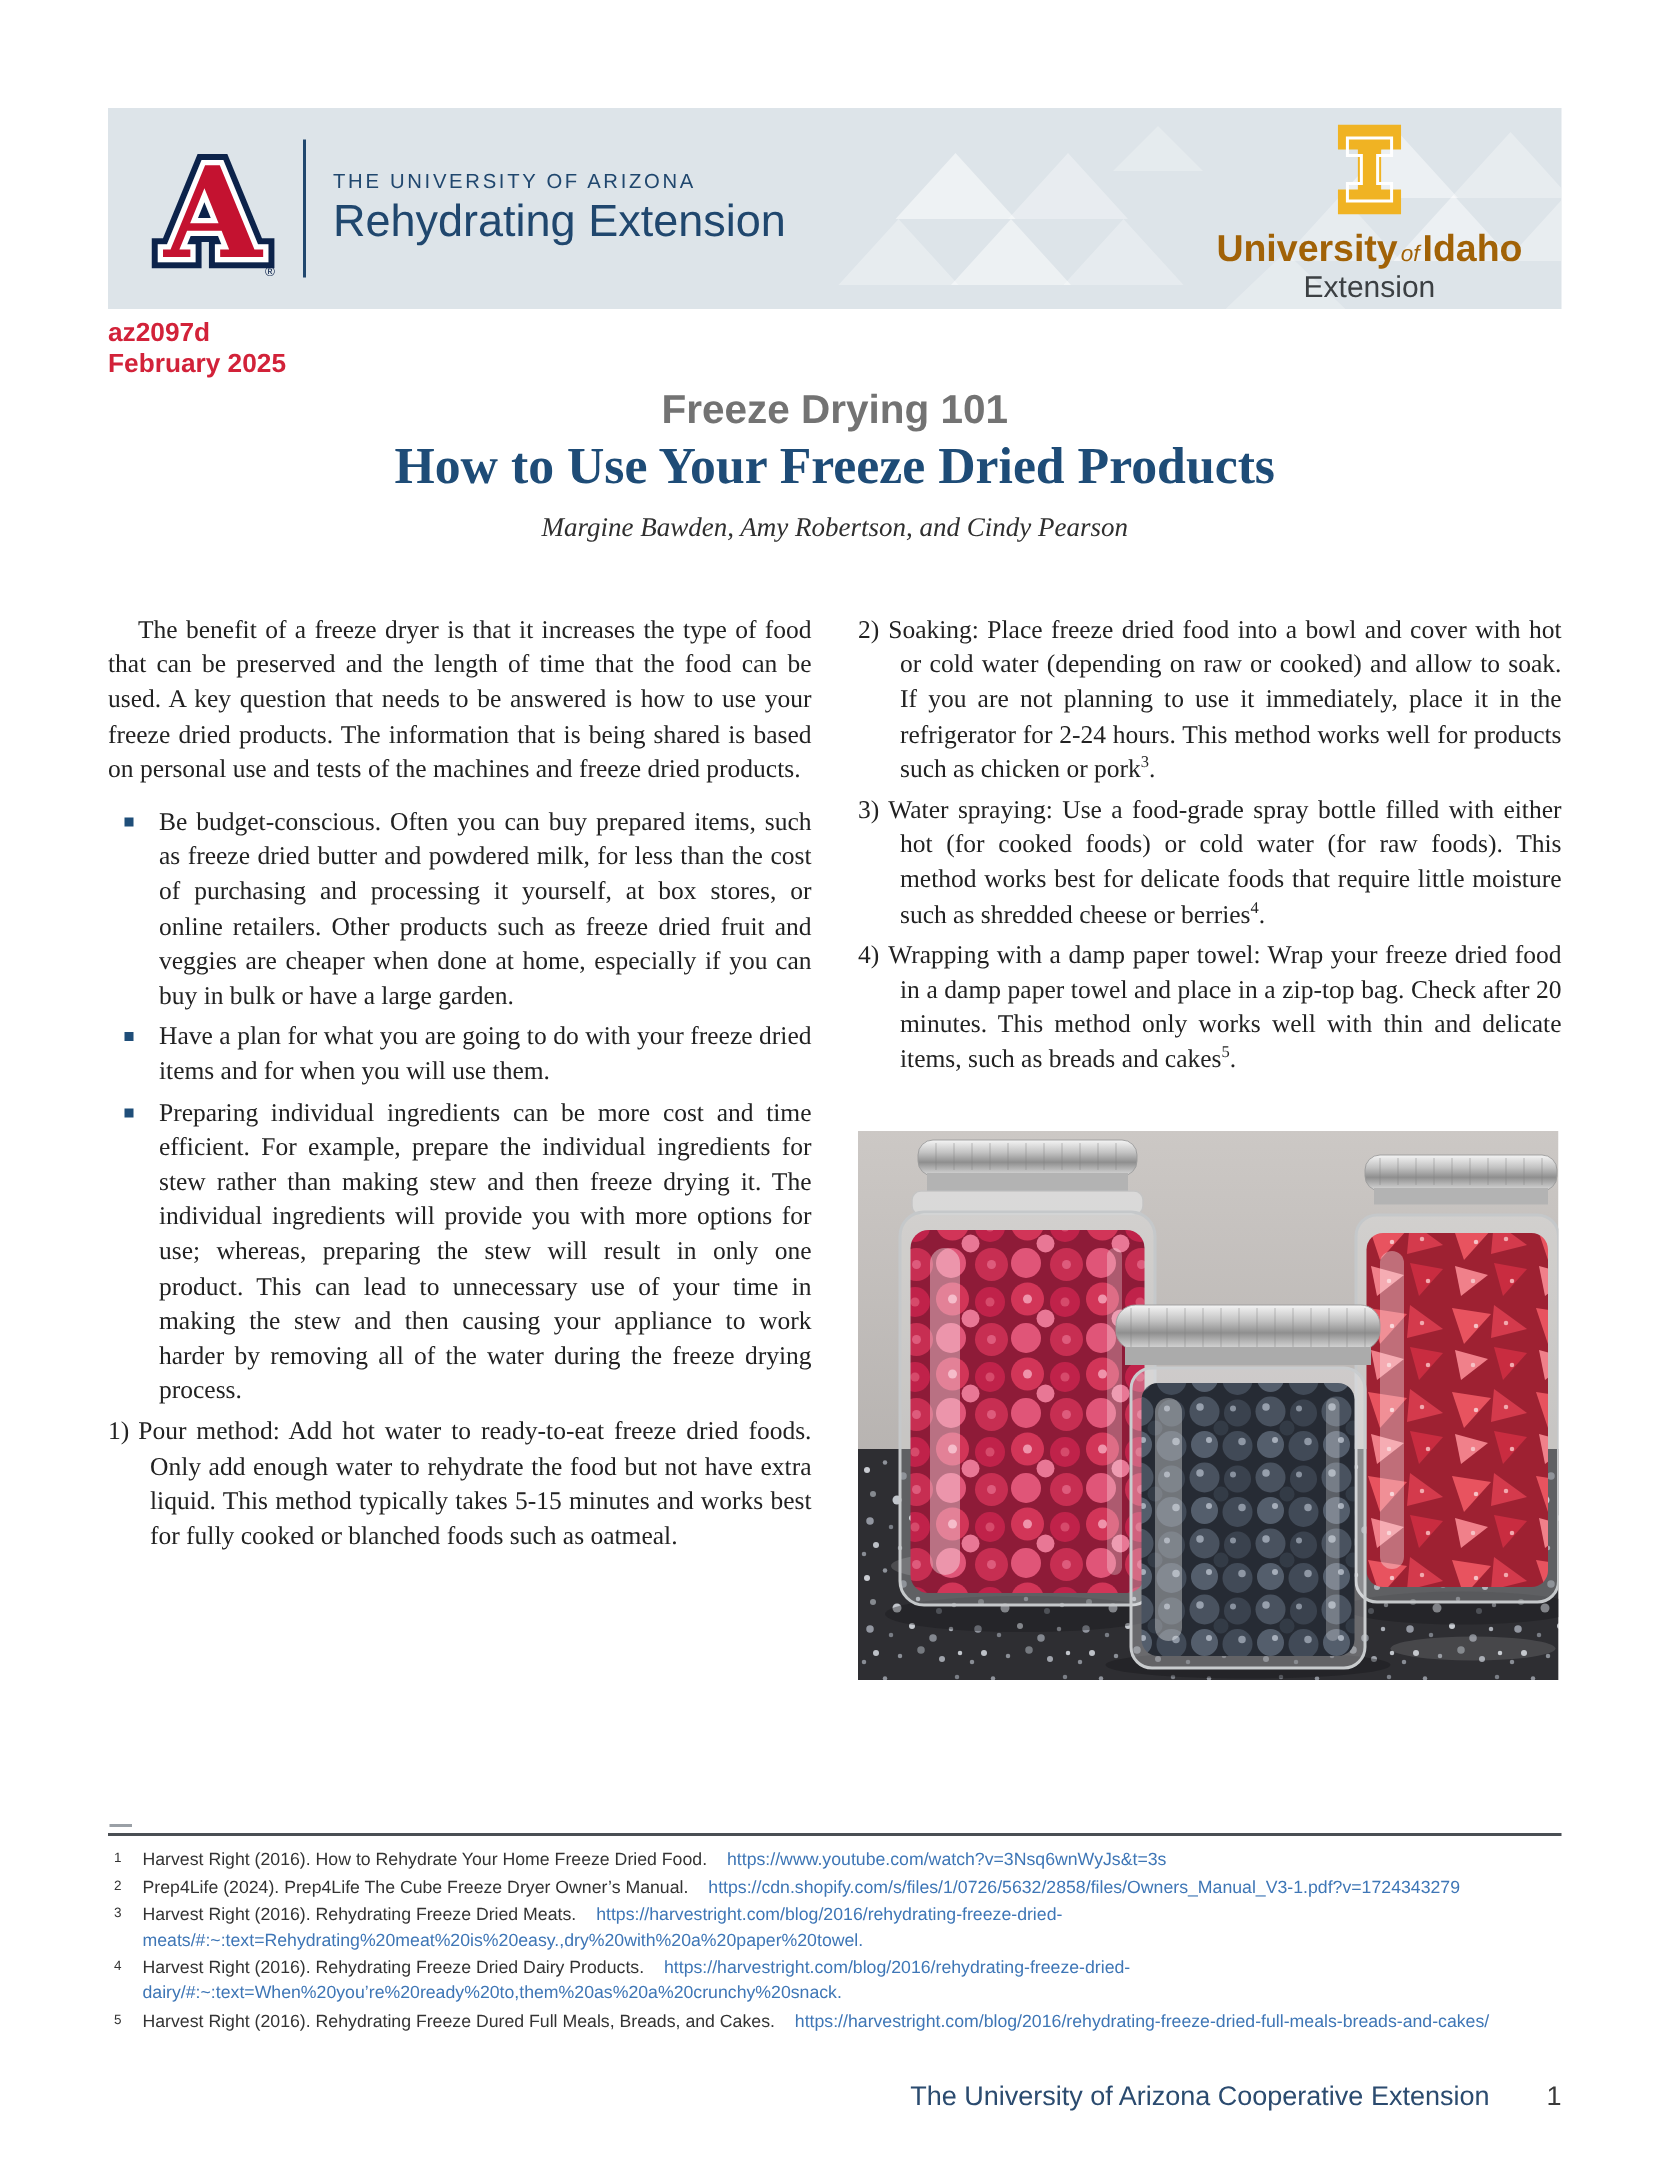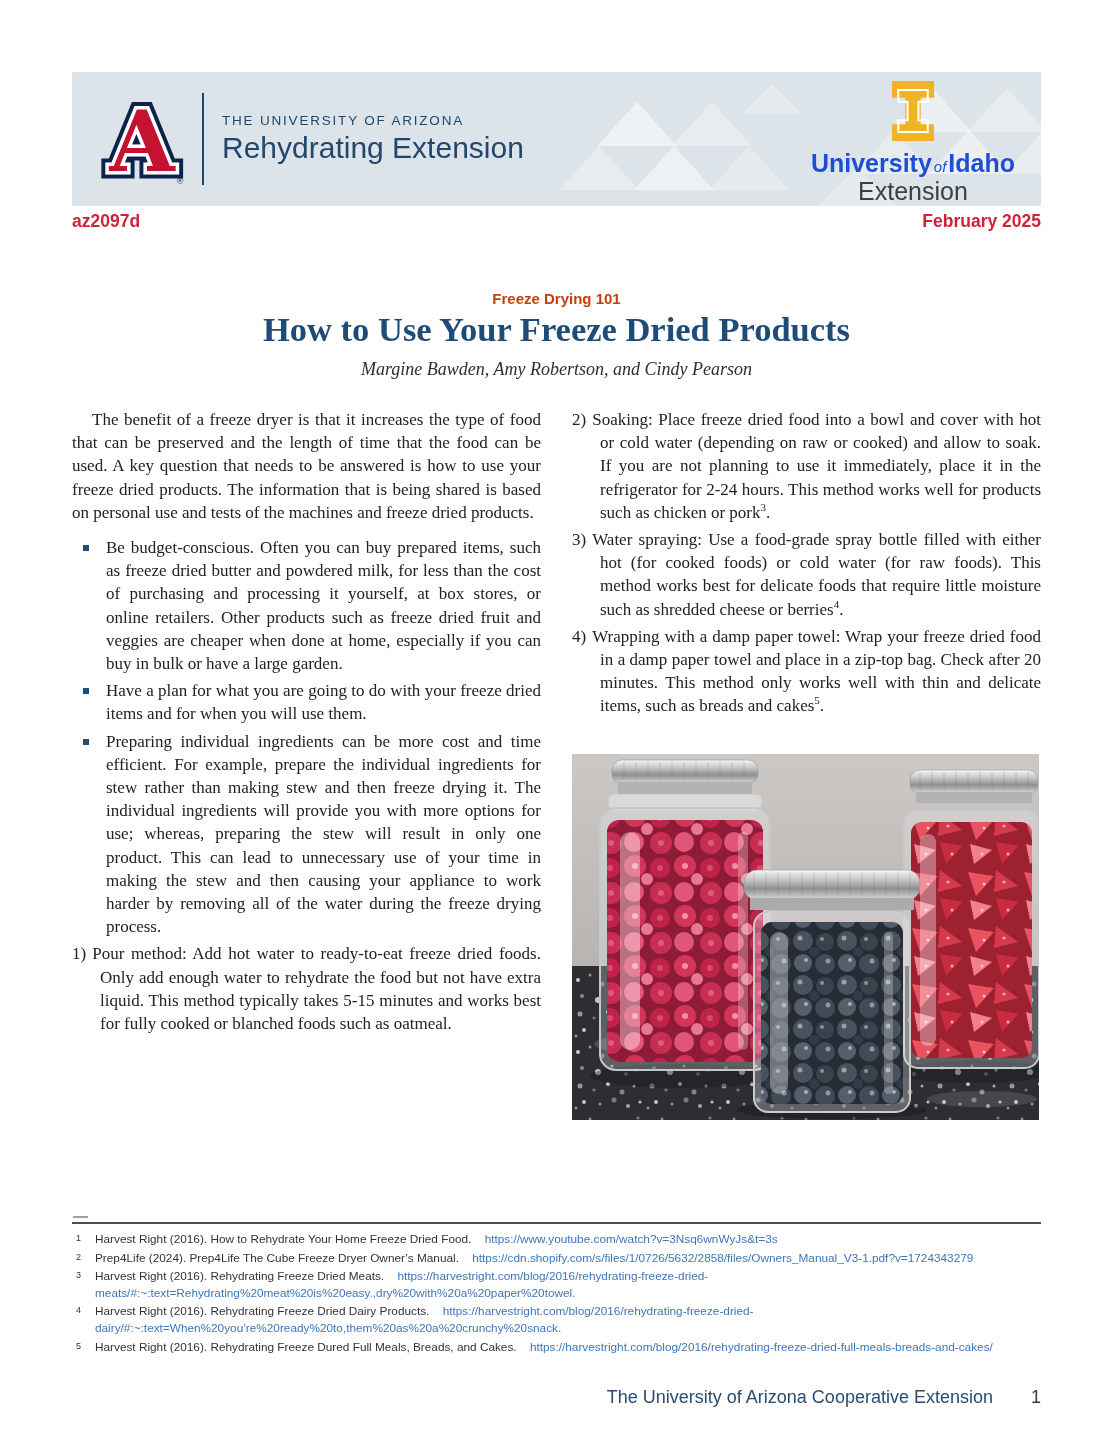--- a/index.html
+++ b/index.html
@@ -26,41 +26,41 @@
   .ua-text .ua-org {
     font-family:"Liberation Sans", sans-serif; font-size:13.5px; letter-spacing:1.8px;
     color:#20476e; margin-bottom:3px;
   }
   .ua-text .ua-name {
     font-family:"Liberation Sans", sans-serif; font-size:30px; color:#20476e;
   }
   .idaho-lockup { text-align:center; padding-top:8px; }
   .idaho-name {
     font-family:"Liberation Sans", sans-serif; font-size:25px; font-weight:bold;
-    color:#1d4ed8; line-height:1.05; margin-top:4px;
+    color:#a16207; line-height:1.05; margin-top:4px;
   }
   .idaho-name .of { font-size:15px; font-style:italic; font-weight:normal; padding:0 2px; }
   .idaho-ext {
-    font-family:"Liberation Sans", sans-serif; font-size:25px; color:#3c4043; margin-top:1px;
+    font-family:"Liberation Sans", sans-serif; font-size:20px; color:#3c4043; margin-top:1px;
   }
 
   
   .publine {
     position:absolute; left:72px; top:211px; width:969px;
-    display:flex; justify-content:space-between;
+    display:flex; 
     font-family:"Liberation Sans", sans-serif; font-weight:bold; font-size:17.5px;
     color:#d22239;
+    flex-direction:column;
   }
 
   
   .titleblock { position:absolute; left:0; top:258px; width:100%; text-align:center; }
   .kicker {
-    font-family:"Liberation Sans", sans-serif; font-weight:bold; font-size:15px;
-    color:#c2410c;
-    margin-top:32px;
+    font-family:"Liberation Sans", sans-serif; font-weight:bold; font-size:27px;
+    color:#737373;
   }
   .main-title {
     font-family:"Liberation Serif", serif; font-weight:bold; font-size:34.5px;
     color:#1e4c77; margin-top:3px;
   }
   .authors {
     font-family:"Liberation Serif", serif; font-style:italic; font-size:18px;
     color:#2f2f2f; margin-top:10px;
   }
 

